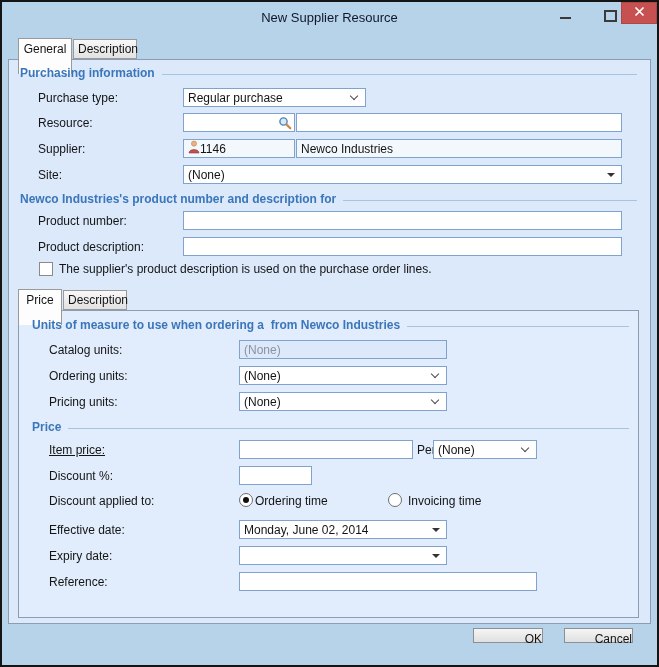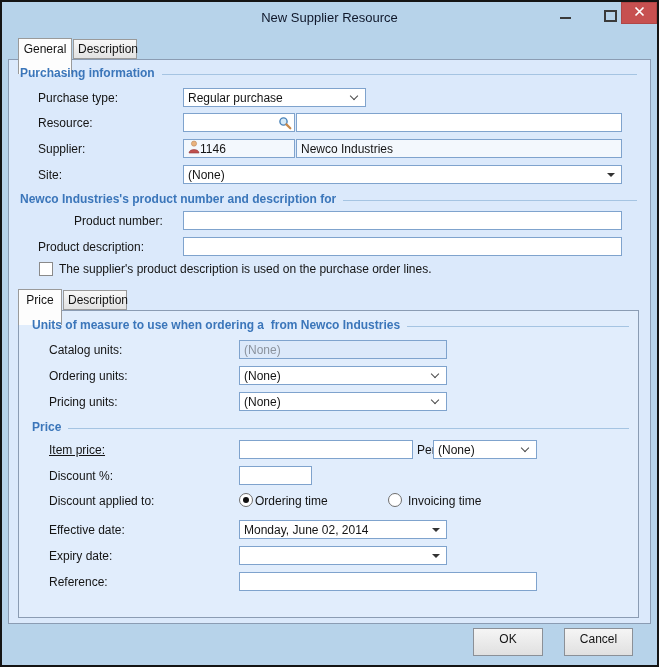--- a/index.html
+++ b/index.html
@@ -29,22 +29,22 @@
   .field.dis{background:#dce9fa;color:#8b939e;}
   .field.flexy{display:flex;align-items:center;padding-top:0;}
   .chev{position:absolute;right:8px;top:4px;width:5px;height:5px;border-right:1.6px solid #4a4a4a;
     border-bottom:1.6px solid #4a4a4a;transform:rotate(45deg);}
   .tri{position:absolute;right:6px;top:7px;width:0;height:0;border-left:4px solid transparent;
     border-right:4px solid transparent;border-top:4px solid #333;}
   .search-ic{position:absolute;right:2px;top:2px;}
   .cb{position:absolute;width:12px;height:12px;background:#fff;border:1px solid #8a8a8a;z-index:4;}
   .radio{position:absolute;width:12px;height:12px;border-radius:50%;background:#fff;border:1px solid #6e6e6e;z-index:4;}
   .radio .dot{position:absolute;left:3px;top:3px;width:6px;height:6px;border-radius:50%;background:#101010;}
-  .btn{position:absolute;box-sizing:border-box;height:28px;background:linear-gradient(#f5f5f5,#e0e0e0);
-    border:1px solid #8b9097;text-align:center;line-height:20px;z-index:4;}
+  .btn{position:absolute;box-sizing:border-box;height:15px;background:linear-gradient(#f5f5f5,#e0e0e0);
+    border:1px solid #8b9097;text-align:right;line-height:20px;z-index:4;}
 </style>
 </head>
 <body>
 
 <div class="window">
 
   <div class="titlebar-title">New Supplier Resource</div>
   <div class="win-min"></div>
   <div class="win-max"></div>
   <div class="win-close">
@@ -107,21 +107,21 @@
   <div class="field" style="left:181px;top:163px;width:439px;">
     <span>(None)</span>
     <span class="tri"></span>
   </div>
 
   <div class="sect" style="left:18px;top:190px;width:617px;">
     <span class="t">Newco Industries's product number and description for</span>
     <span class="ln"></span>
   </div>
 
-  <div class="lbl" style="left:36px;top:212px;margin-left:36px;">Product number:</div>
+  <div class="lbl" style="left:36px;top:212px;">Product number:</div>
   <div class="field" style="left:181px;top:209px;width:439px;">
     <span></span>
   </div>
 
   <div class="lbl" style="left:36px;top:238px;">Product description:</div>
   <div class="field" style="left:181px;top:235px;width:439px;">
     <span></span>
   </div>
 
   <div class="cb" style="left:37px;top:260px;"></div>

